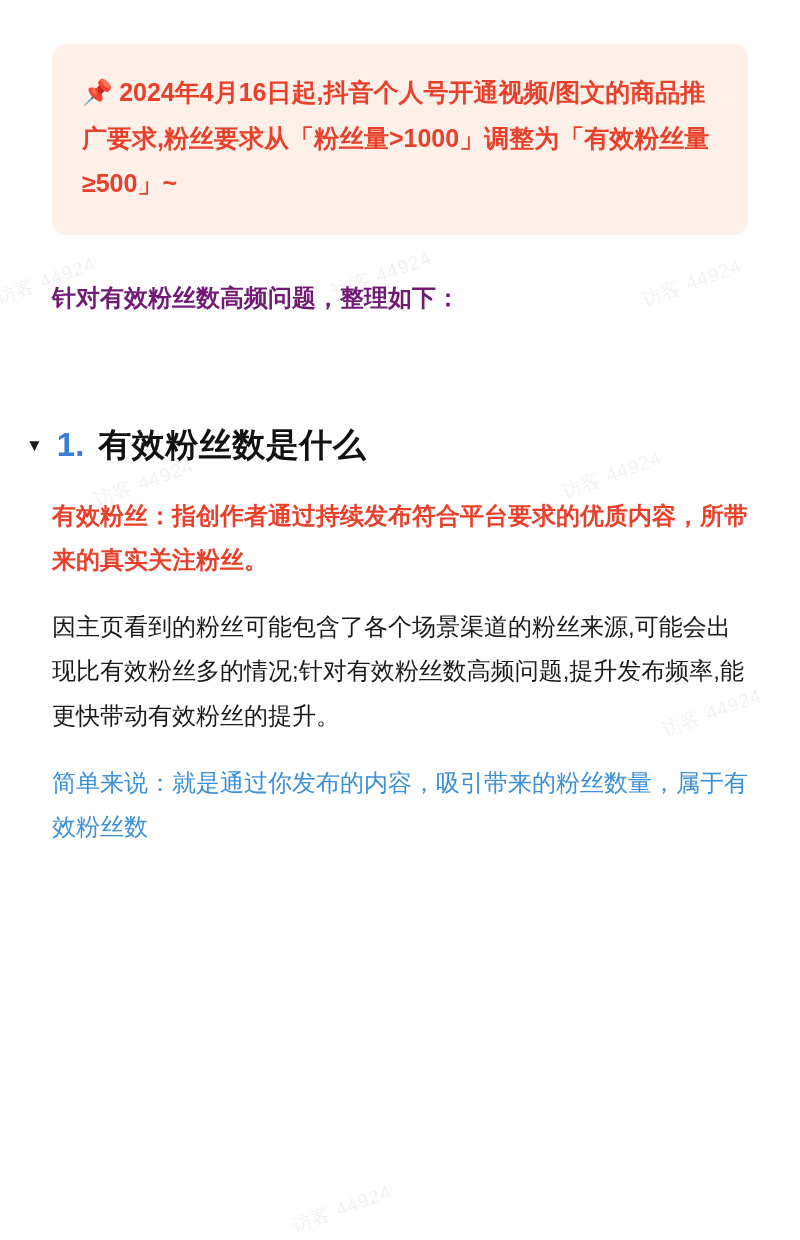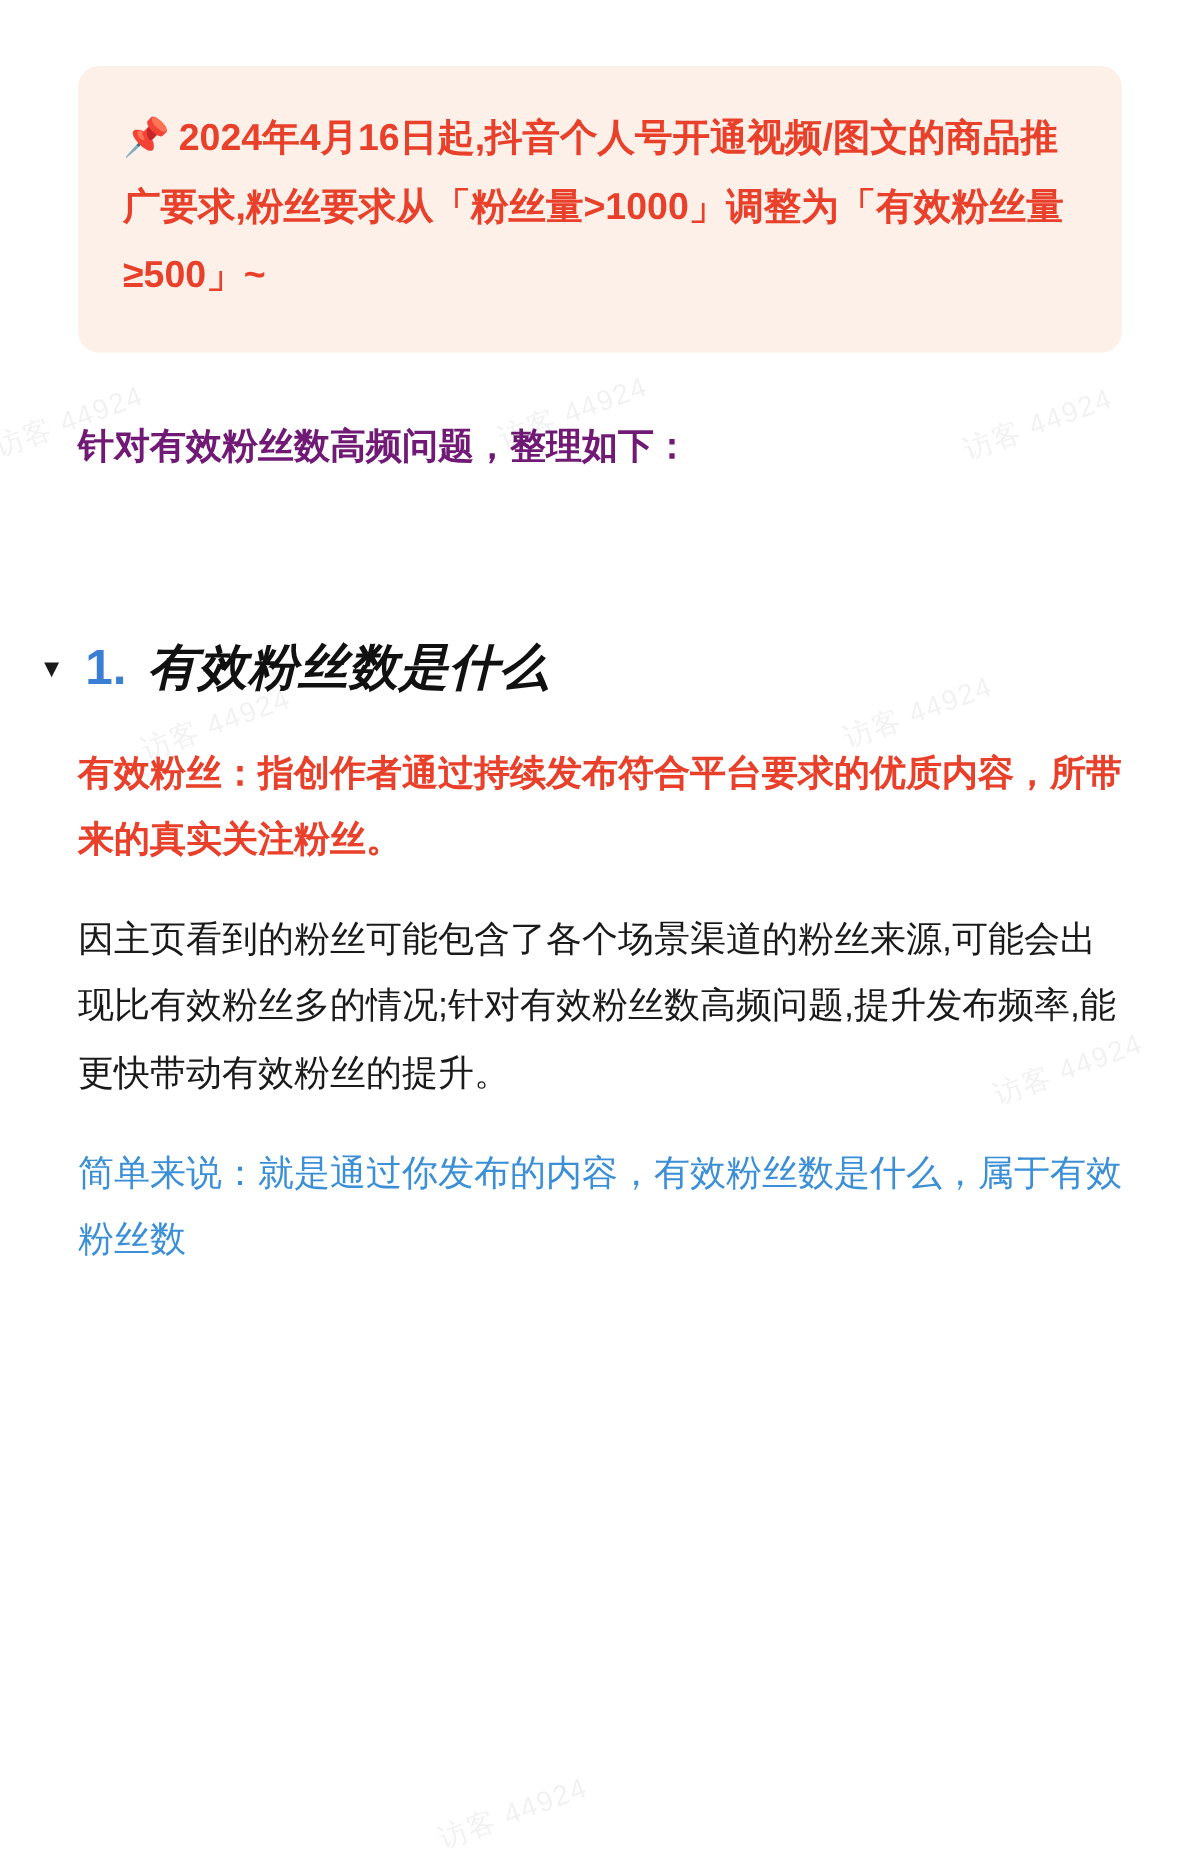--- a/index.html
+++ b/index.html
@@ -96,21 +96,20 @@
   .sec-num {
     color: #3b7fd4;
     font-size: 33px;
     font-weight: 700;
   }
   .sec-title {
     color: #111111;
     font-size: 33px;
     font-weight: 700;
     letter-spacing: 0.5px;
-    font-style: italic;
   }
 
   p.para {
     font-size: 24px;
     line-height: 1.86;
     margin: 0 0 22px 0;
   }
   p.red { color: #e8402a; font-weight: 700; }
   p.black { color: #1a1a1a; }
   p.blue { color: #3b8fd6; }
@@ -137,16 +136,16 @@
 
   <div class="section">
     <div class="section-head">
       <span class="caret">▼</span>
       <span class="sec-num">1.</span>
       <span class="sec-title">有效粉丝数是什么</span>
     </div>
 
     <p class="para red">有效粉丝：指创作者通过持续发布符合平台要求的优质内容，所带来的真实关注粉丝。</p>
     <p class="para black">因主页看到的粉丝可能包含了各个场景渠道的粉丝来源,可能会出现比有效粉丝多的情况;针对有效粉丝数高频问题,提升发布频率,能更快带动有效粉丝的提升。</p>
-    <p class="para blue">简单来说：就是通过你发布的内容，有效粉丝数是什么，属于有效粉丝数</p>
+    <p class="para blue">简单来说：就是通过你发布的内容，吸引带来的粉丝数量，属于有效粉丝数</p>
   </div>
 
 </div>
 
 </body></html>

